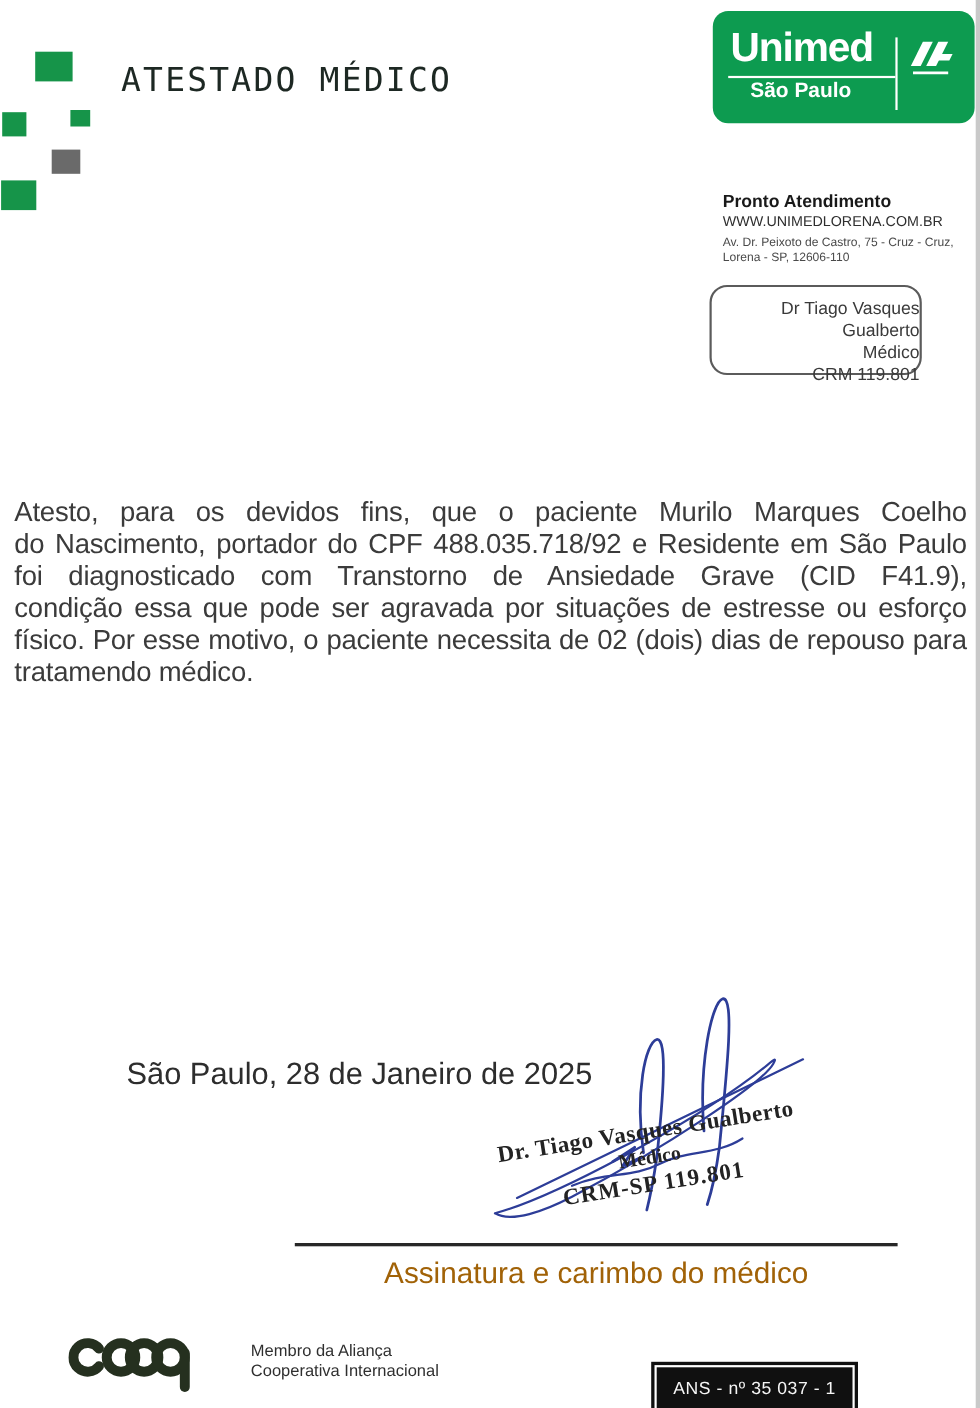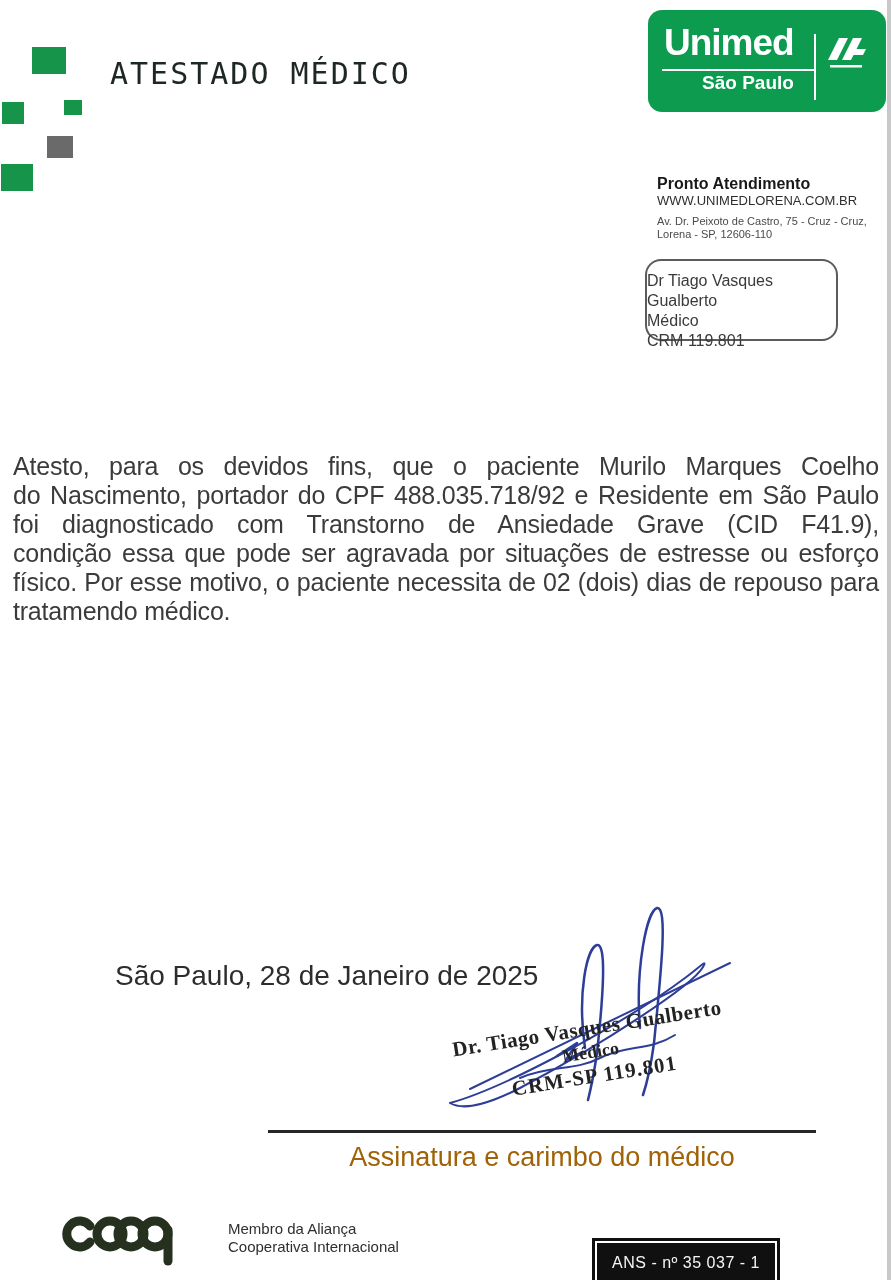--- a/index.html
+++ b/index.html
@@ -20,33 +20,33 @@
     left:648px;top:10px;width:238px;height:102px;border-radius:14px;
     background:#0d9b50;color:#fff;
   }
   .logo-brand{
     position:absolute;left:16px;top:12px;font-size:37px;font-weight:bold;
     letter-spacing:-1px;white-space:nowrap;
   }
   .logo-hline{position:absolute;left:14px;top:59px;width:152px;height:2px;background:#fff;}
   .logo-vline{position:absolute;left:166px;top:24px;width:2px;height:66px;background:#fff;}
   .logo-region{
-    position:absolute;left:24px;top:62px;width:152px;text-align:center;
+    position:absolute;left:4px;top:62px;width:152px;text-align:center;
     font-size:19px;font-weight:bold;white-space:nowrap;
   }
   .logo-symbol{position:absolute;left:174px;top:22px;}
   
   .contact{left:657px;top:150px;width:232px;margin-top:24px;}
   .contact-title{font-size:16px;font-weight:bold;color:#191919;line-height:19px;}
   .contact-site{font-size:13px;color:#2e2e2e;line-height:16px;}
   .contact-addr{margin-top:6px;font-size:11px;color:#4a4a4a;line-height:13px;}
   
   .stamp-box{
     left:645px;top:259px;width:193px;height:82px;border:2px solid #5b5b5b;
-    border-radius:16px;box-sizing:border-box;text-align:left;
+    border-radius:16px;box-sizing:border-box;text-align:right;
     font-size:16px;color:#3a3a3a;line-height:20px;padding-top:10px;
   }
   
   .cert-text{left:13px;top:452px;width:866px;font-size:25px;line-height:29px;
     color:#3b3b3b;letter-spacing:-0.2px;}
   .cert-line{text-align:justify;text-align-last:justify;white-space:normal;}
   .cert-line.last{text-align-last:left;}
   
   .date-line{left:115px;top:960px;font-size:28px;color:#2d2d2d;white-space:nowrap;}
   

